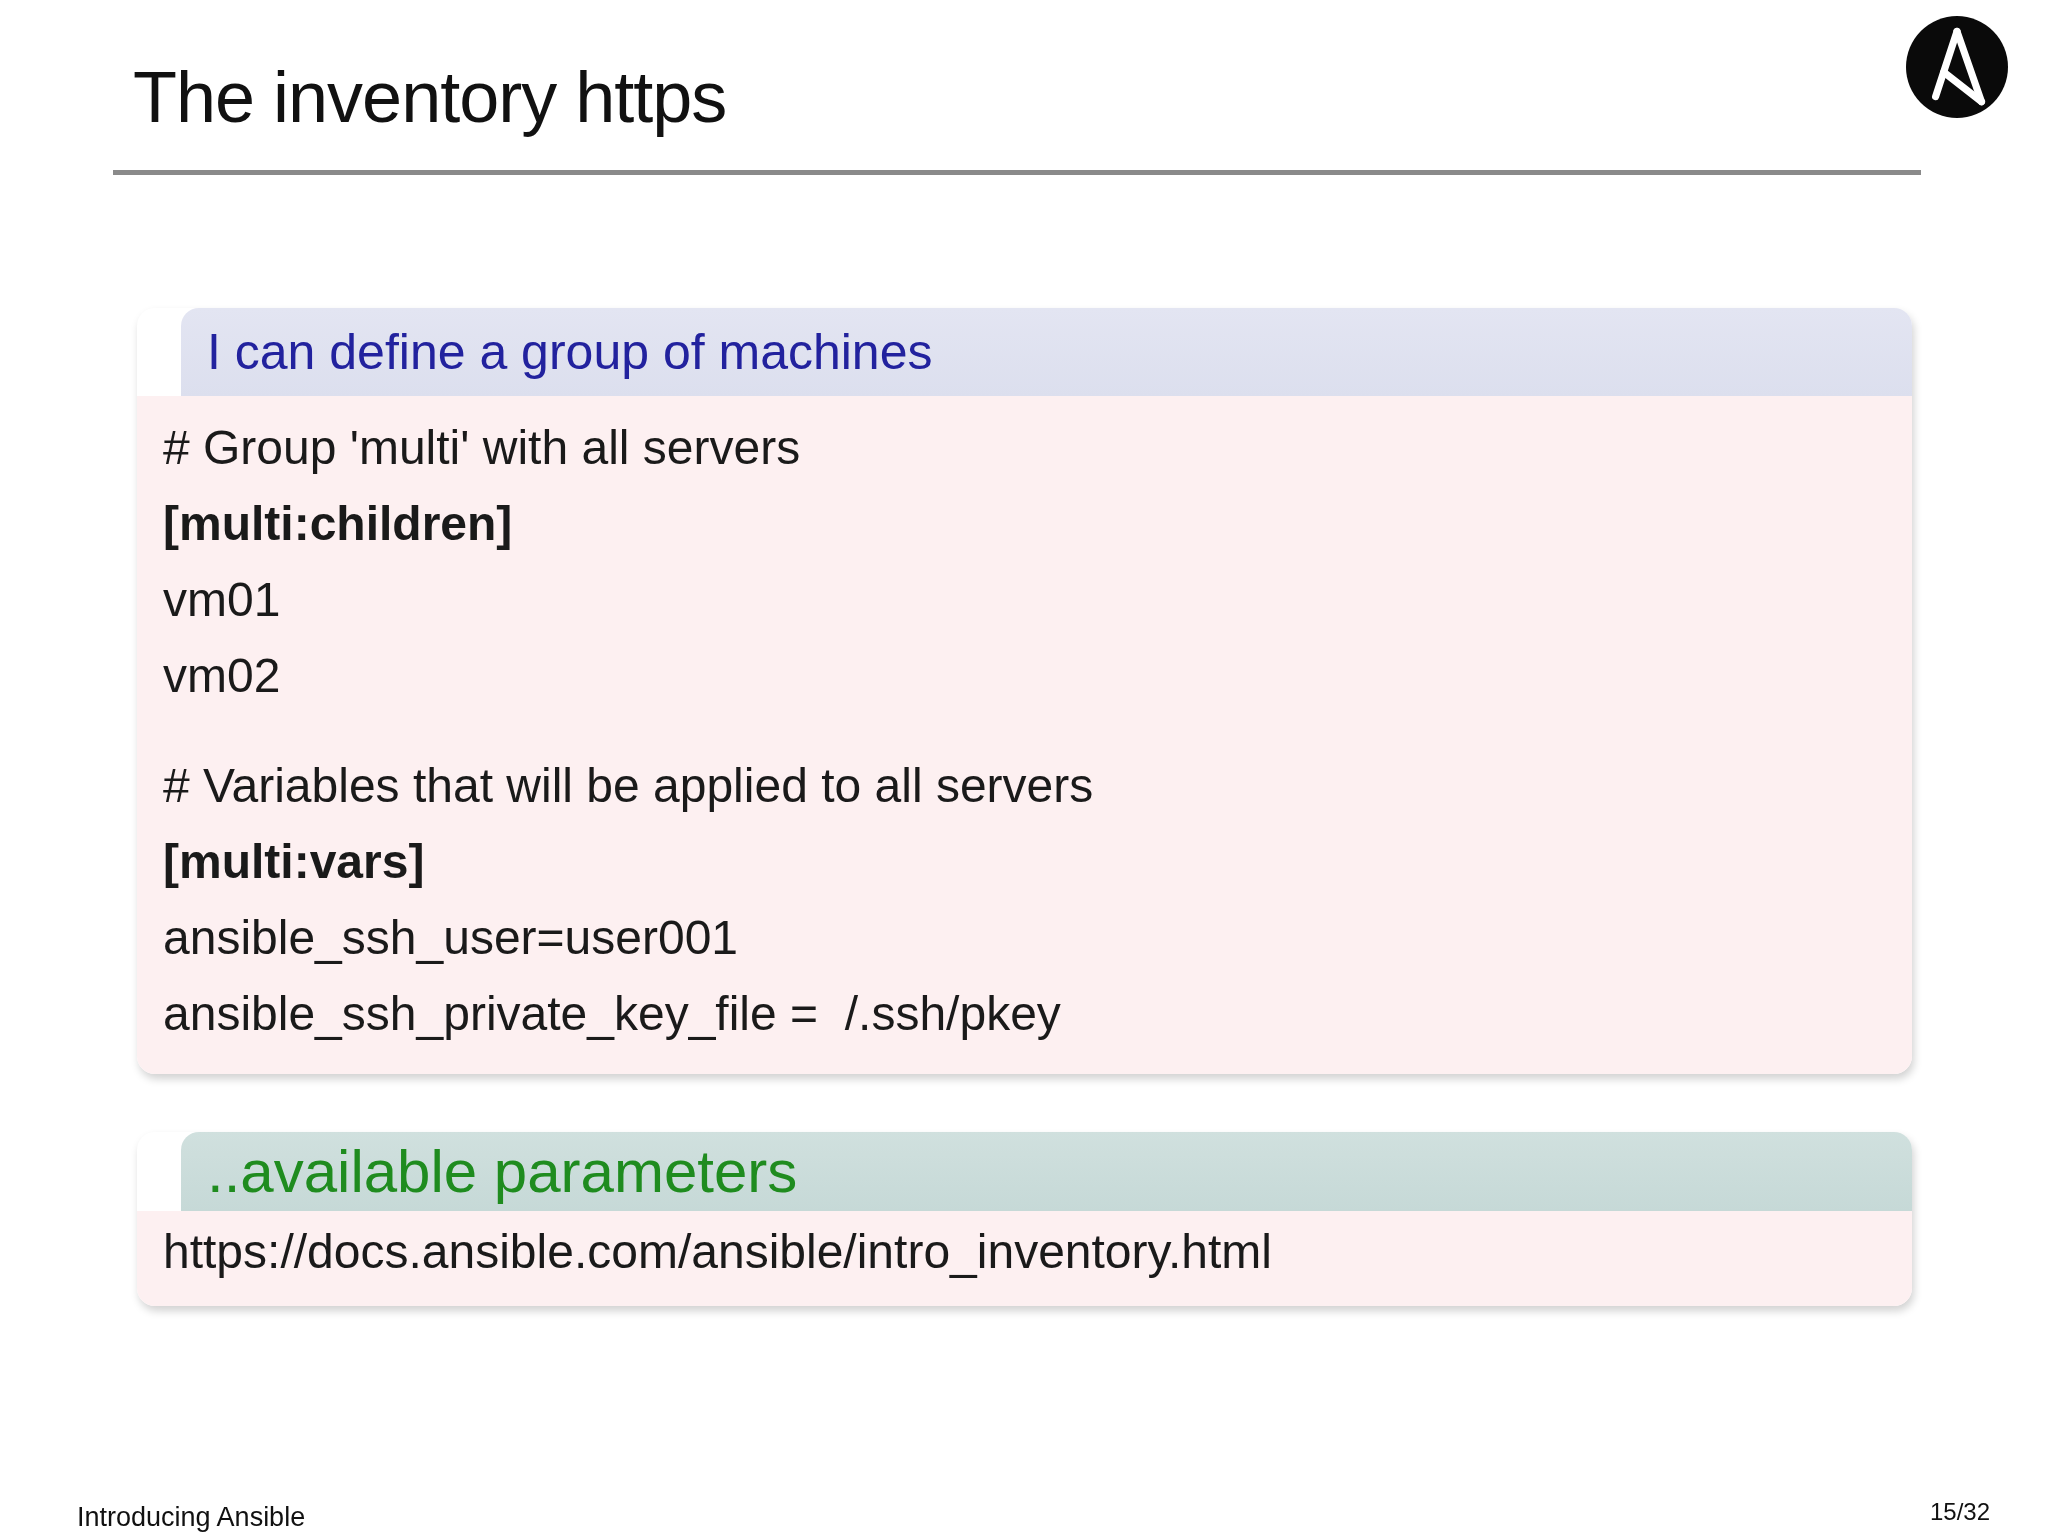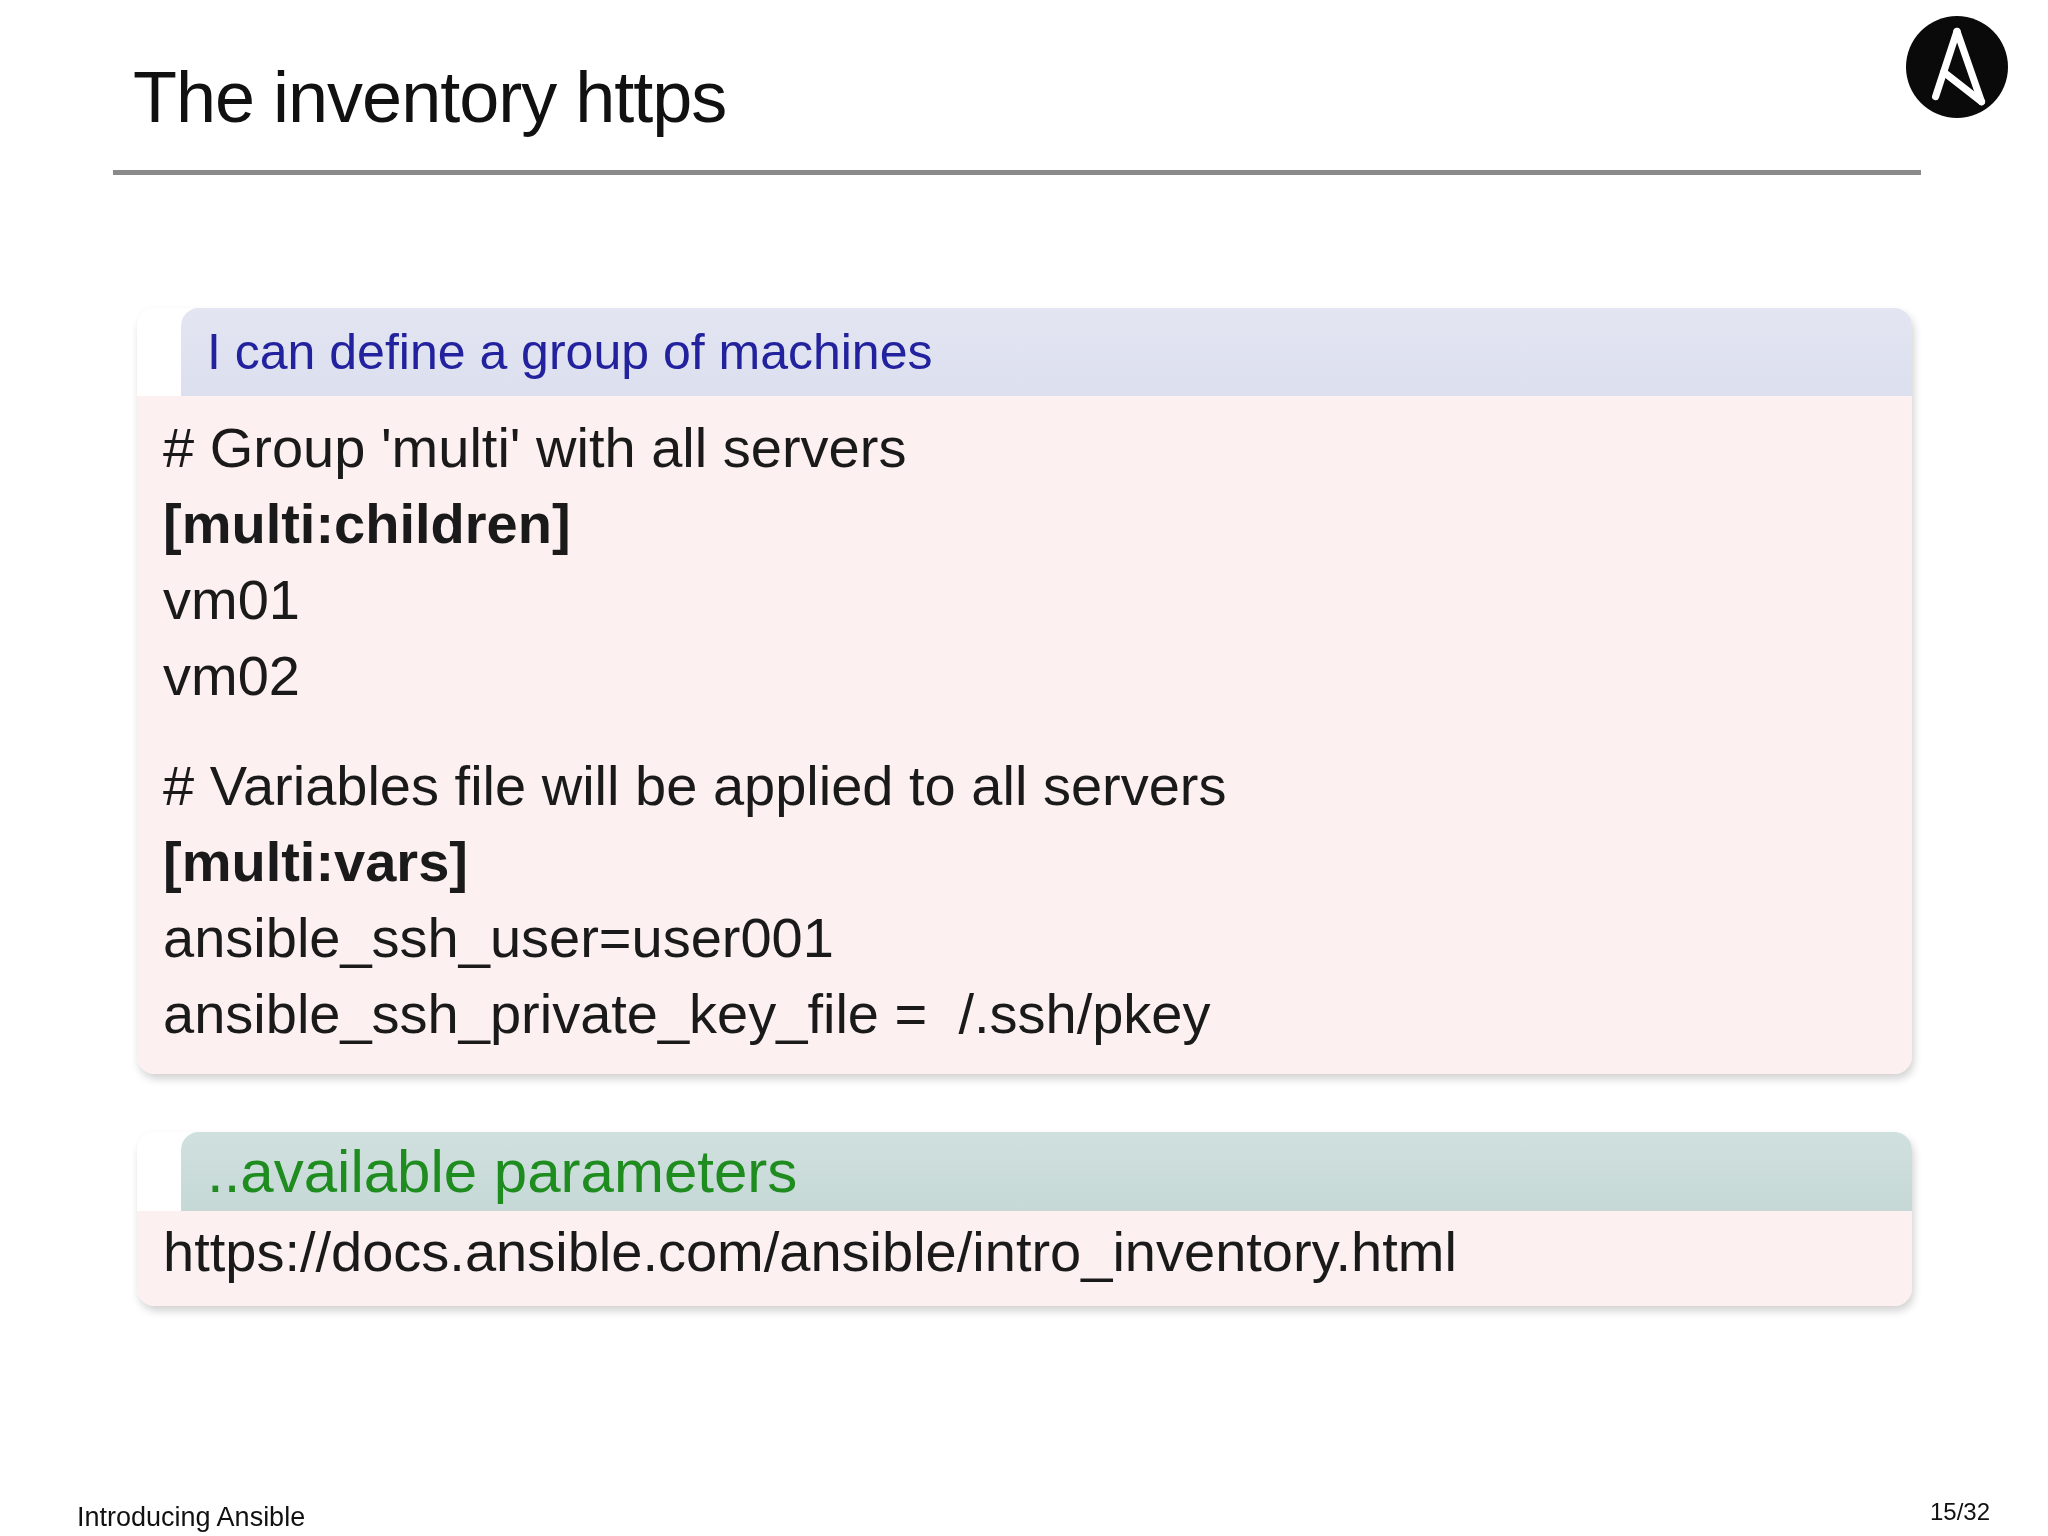--- a/index.html
+++ b/index.html
@@ -76,21 +76,21 @@
     height: 79px;
     background: linear-gradient(180deg, #d0e0de 0%, var(--block2-header-bg, #c6d9d7) 100%);
   }
   .block-example .block-title {
     color: var(--block2-title, #1f8c1f);
     font-size: 60px;
     font-weight: 400;
   }
 
   .code-line {
-    font-size: 56px;
+    font-size: 48px;
     line-height: 76px;
     white-space: pre-wrap;
     color: var(--code-text, #1a1a1a);
   }
   .code-line.bold { font-weight: 700; }
   .code-line.para-gap { margin-top: 34px; }
 
   .block-example .block-body { padding: 11px 26px 24px 26px; }
   .block-example .code-line { line-height: 60px; }
 
@@ -126,21 +126,21 @@
 
   <section class="block block-definition">
     <div class="block-header">
       <span class="block-title">I can define a group of machines</span>
     </div>
     <div class="block-body">
       <div class="code-line"># Group 'multi' with all servers</div>
       <div class="code-line bold">[multi:children]</div>
       <div class="code-line">vm01</div>
       <div class="code-line">vm02</div>
-      <div class="code-line para-gap"># Variables file will be applied to all servers</div>
+      <div class="code-line para-gap"># Variables that will be applied to all servers</div>
       <div class="code-line bold">[multi:vars]</div>
       <div class="code-line">ansible_ssh_user=user001</div>
       <div class="code-line">ansible_ssh_private_key_file =  /.ssh/pkey</div>
     </div>
   </section>
 
   <section class="block block-example">
     <div class="block-header">
       <span class="block-title">..available parameters</span>
     </div>

